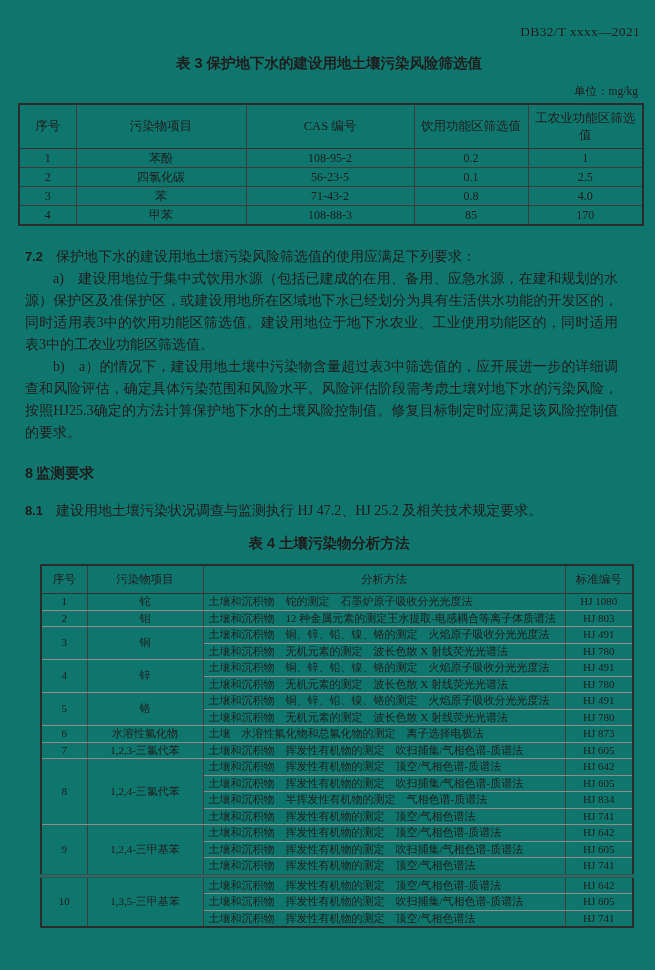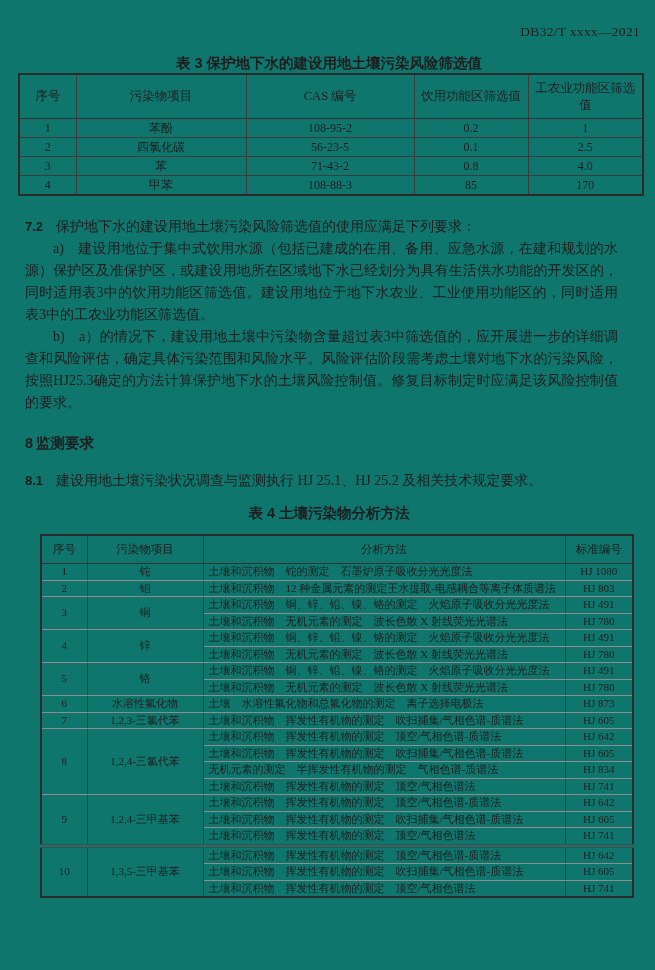--- a/index.html
+++ b/index.html
@@ -57,20 +57,21 @@
   .t4 td.c-method{text-align:left;padding:1px 6px 1px 5px;}
 </style>
 </head>
 <body>
 
 <div class="page">
 
   <div class="doc-number">DB32/T xxxx—2021</div>
 
   <div class="tbl-title">表 3 保护地下水的建设用地土壤污染风险筛选值</div>
+  <div class="unit-label">单位：mg/kg</div>
 
   <table class="t3">
     <colgroup>
       <col style="width:57px">
         <col style="width:170px">
         <col style="width:168px">
       <col style="width:114px">
         <col style="width:115px">
     </colgroup>
     <thead>
@@ -117,21 +118,21 @@
   <div class="body-text">
     <p><b class="num">7.2</b><span>保护地下水的建设用地土壤污染风险筛选值的使用应满足下列要求：</span></p>
     <p class="indent">a)　建设用地位于集中式饮用水源（包括已建成的在用、备用、应急水源，在建和规划的水源）保护区及准保护区，或建设用地所在区域地下水已经划分为具有生活供水功能的开发区的，同时适用表3中的饮用功能区筛选值。建设用地位于地下水农业、工业使用功能区的，同时适用表3中的工农业功能区筛选值。</p>
     <p class="indent">b)　a）的情况下，建设用地土壤中污染物含量超过表3中筛选值的，应开展进一步的详细调查和风险评估，确定具体污染范围和风险水平。风险评估阶段需考虑土壤对地下水的污染风险，按照HJ25.3确定的方法计算保护地下水的土壤风险控制值。修复目标制定时应满足该风险控制值的要求。</p>
   </div>
 
   <div class="sec-h">
     <span>8</span><span class="sec-title">监测要求</span>
   </div>
 
-  <p class="clause first"><b class="num">8.1</b><span>建设用地土壤污染状况调查与监测执行 HJ 25.1、HJ 25.2 及相关技术规定要求。</span></p>
+  <p class="clause first"><b class="num">8.1</b><span>建设用地土壤污染状况调查与监测执行 HJ 47.2、HJ 25.2 及相关技术规定要求。</span></p>
 
   <div class="tbl-title t4-title">表 4 土壤污染物分析方法</div>
 
   <table class="t4">
     <colgroup>
       <col style="width:46px">
         <col style="width:116px">
         <col style="width:362px">
         <col style="width:68px">
     </colgroup>
@@ -202,21 +203,21 @@
           <td class="c-no" rowspan="4">8</td>
           <td class="c-name" rowspan="4">1,2,4-三氯代苯</td>
           <td class="c-method">土壤和沉积物　挥发性有机物的测定　顶空/气相色谱-质谱法</td>
           <td class="c-code">HJ 642</td>
         </tr>
         <tr>
           <td class="c-method">土壤和沉积物　挥发性有机物的测定　吹扫捕集/气相色谱-质谱法</td>
           <td class="c-code">HJ 605</td>
         </tr>
         <tr>
-          <td class="c-method">无机元素的测定　半挥发性有机物的测定　气相色谱-质谱法</td>
+          <td class="c-method">土壤和沉积物　半挥发性有机物的测定　气相色谱-质谱法</td>
           <td class="c-code">HJ 834</td>
         </tr>
         <tr>
           <td class="c-method">土壤和沉积物　挥发性有机物的测定　顶空/气相色谱法</td>
           <td class="c-code">HJ 741</td>
         </tr>
         <tr class="group-start">
           <td class="c-no" rowspan="3">9</td>
           <td class="c-name" rowspan="3">1,2,4-三甲基苯</td>
           <td class="c-method">土壤和沉积物　挥发性有机物的测定　顶空/气相色谱-质谱法</td>

